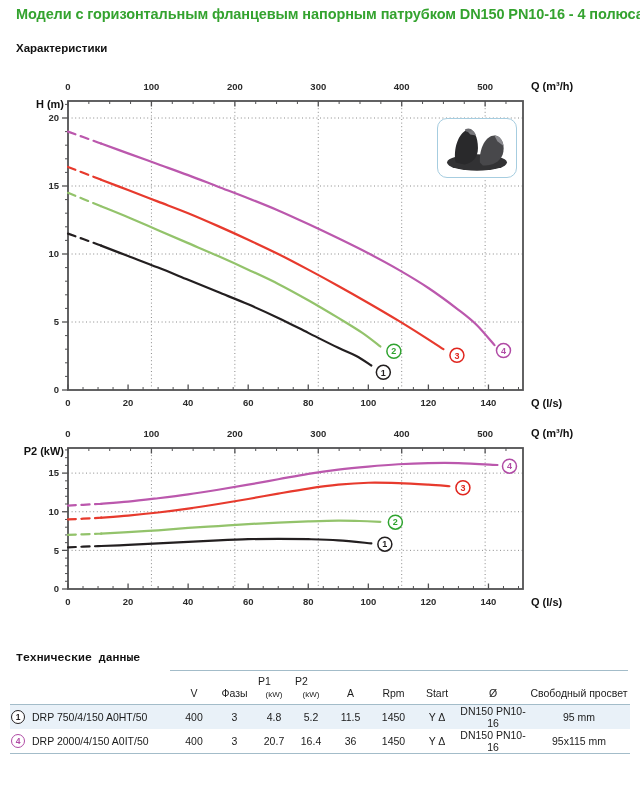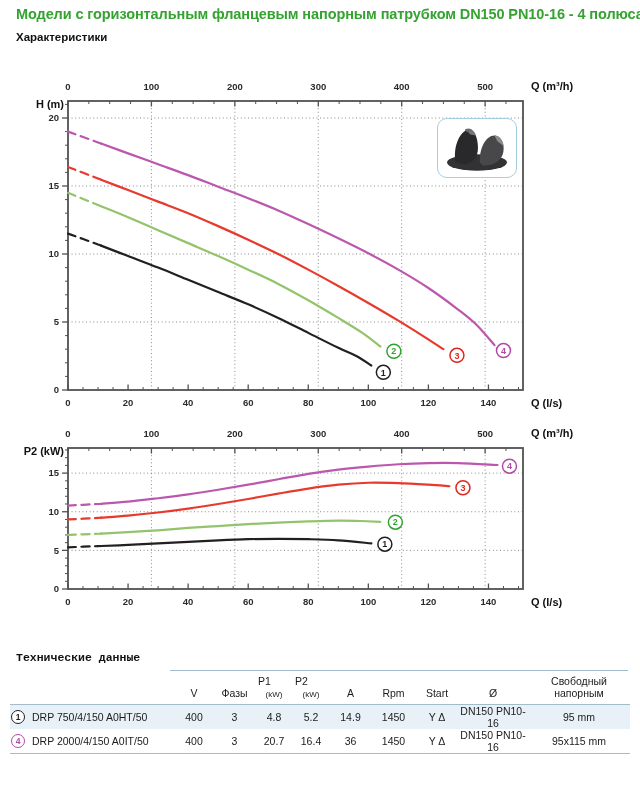--- a/index.html
+++ b/index.html
@@ -1,21 +1,21 @@
 <!DOCTYPE html>
 <html style="--title-green: #34a32f; --table-row-alt: #e9f1f8; --table-line: #a3bcc9; --axis-color: #515153; --grid-color: #8a8a8a; --chart-text: #2b2b2b;"><head>
 <meta charset="utf-8">
 <style>
   html,body{margin:0;padding:0;background:#fff;}
   .page{position:relative;width:640px;height:790px;background:#fff;overflow:hidden;
         font-family:"Liberation Sans",sans-serif;color:#1c1c1c;}
   .title{position:absolute;left:16px;top:6px;margin:0;font-size:14.5px;font-weight:bold;
          letter-spacing:-0.1px;white-space:nowrap;color:var(--title-green,#34a32f);}
   .section{position:absolute;left:16px;margin:0;font-size:11.5px;font-weight:bold;color:#111;}
-  .section.chars{top:31px;}
+  .section.chars{top:42px;}
   .section.tech{top:651px;font-family:Liberation Mono, monospace;}
   svg.chart{position:absolute;left:0;}
   #chart1{top:72px;width:640px;height:350px;}
   #chart2{top:424px;width:640px;height:200px;}
   svg text{font-family:"Liberation Sans",sans-serif;}
   .impeller{position:absolute;left:437px;top:118px;width:80px;height:60px;background:#fff;
             border:1.5px solid #a6cde0;border-radius:10px;box-sizing:border-box;}
   .impeller svg{display:block;width:100%;height:100%;}
   .tbl{position:absolute;left:10px;top:670px;width:620px;}
   .tbl-topline{position:absolute;left:160px;top:0;width:458px;height:1px;background:var(--table-line,#a3bcc9);}
@@ -351,31 +351,31 @@
           <tr id="thead-row">
             <th></th>
             <th><span>V</span></th>
             <th><span>Фазы</span></th>
             <th><span>P1</span><span class="unit"> (kW)</span></th>
             <th><span>P2</span><span class="unit"> (kW)</span></th>
             <th><span>A</span></th>
             <th><span>Rpm</span></th>
             <th><span>Start</span></th>
             <th><span>Ø</span></th>
-            <th><span>Свободный напорным</span></th>
+            <th><span>Свободный просвет</span></th>
           </tr>
         </thead>
       <tbody id="tbody">
           <tr class="alt">
             <td class="model-cell"><span class="circ" style="border-color: rgb(35, 31, 32); color: rgb(35, 31, 32);">1</span><span class="model-name">DRP 750/4/150 A0HT/50</span></td>
             <td>400</td>
             <td>3</td>
             <td>4.8</td>
             <td>5.2</td>
-            <td>14.9</td>
+            <td>11.5</td>
             <td>1450</td>
             <td>Y Δ</td>
             <td>DN150 PN10-16</td>
             <td>95 mm</td>
           </tr>
           <tr>
             <td class="model-cell"><span class="circ" style="border-color: rgb(176, 75, 165); color: rgb(176, 75, 165);">4</span><span class="model-name">DRP 2000/4/150 A0IT/50</span></td>
             <td>400</td>
             <td>3</td>
             <td>20.7</td>

